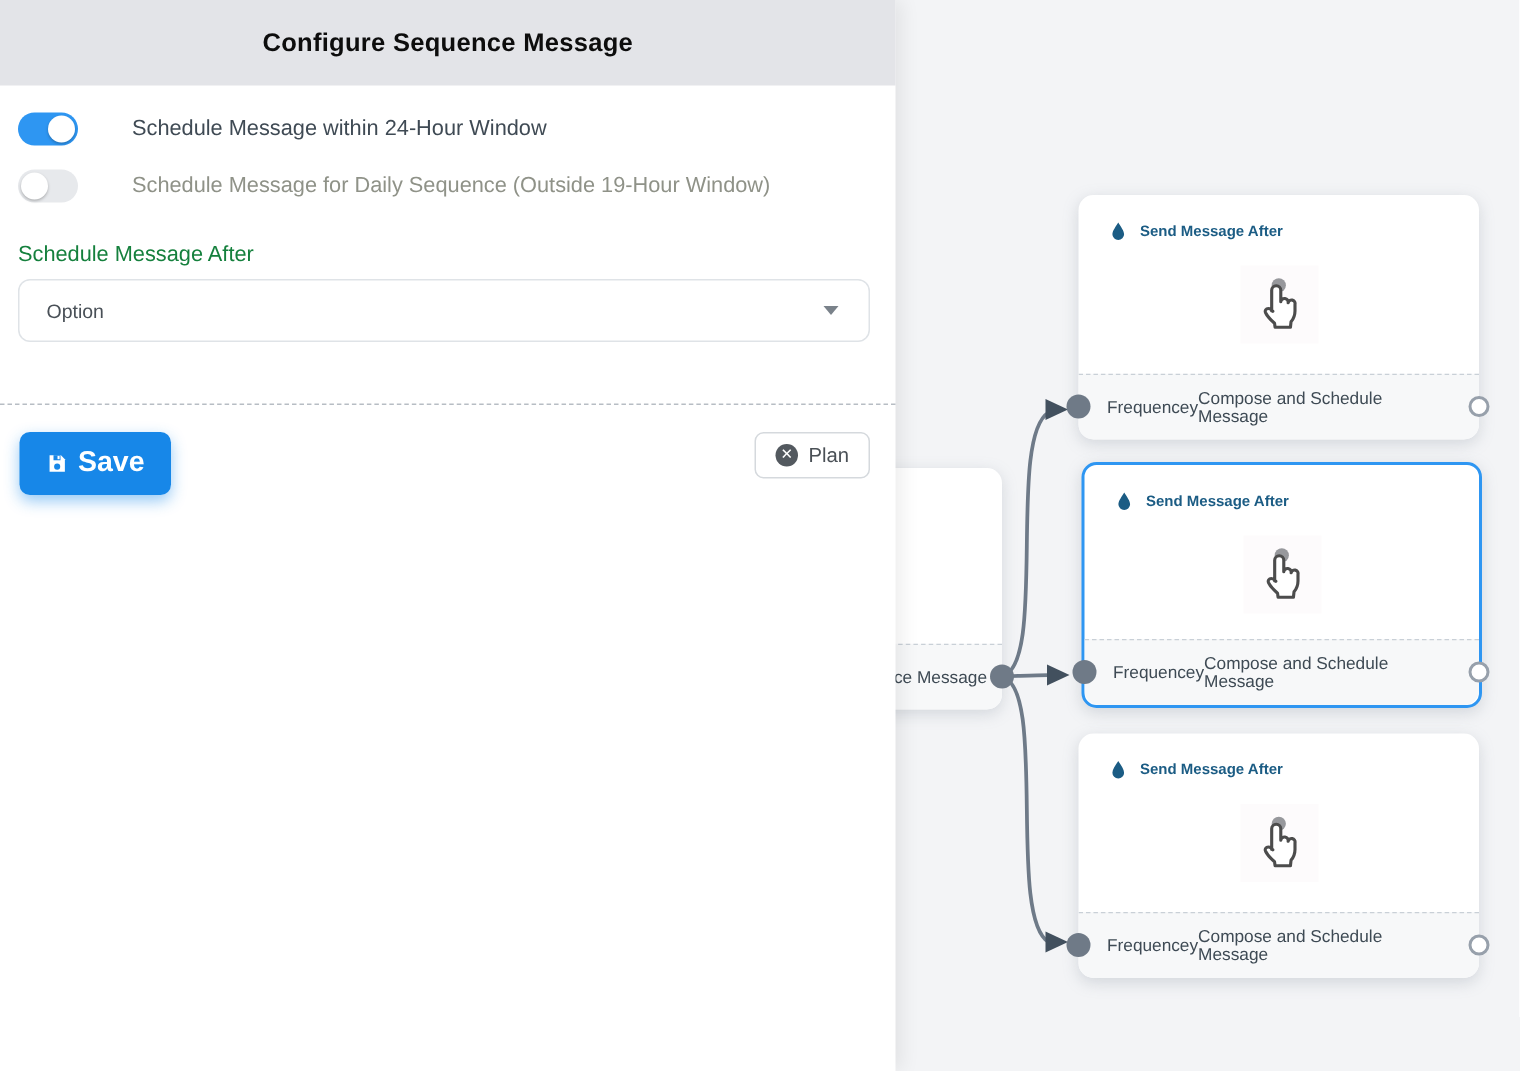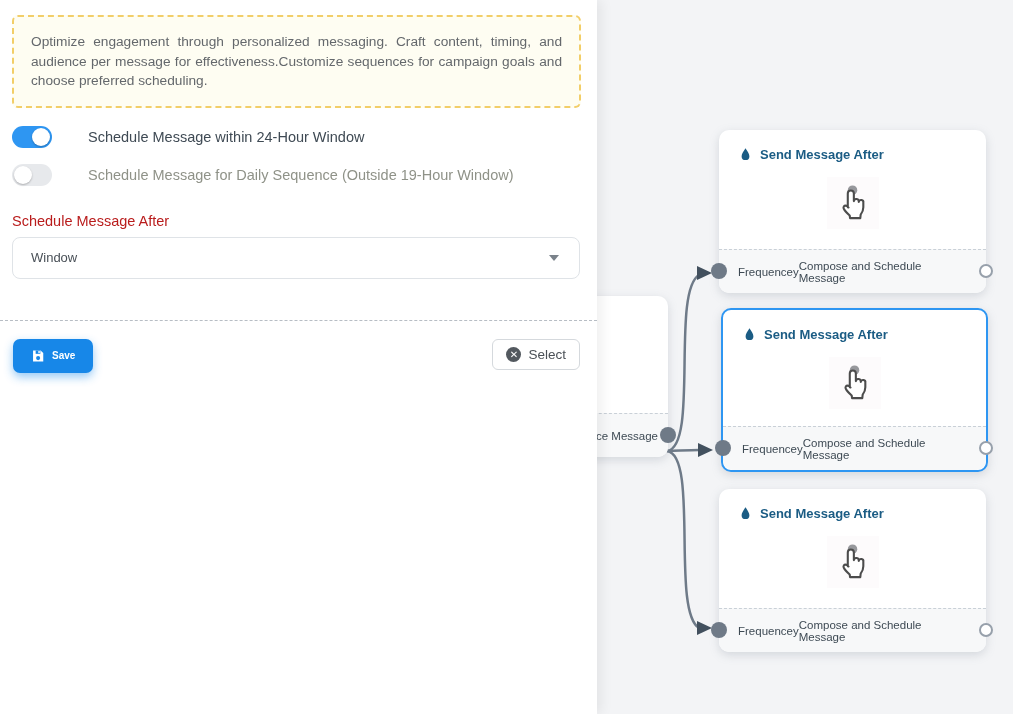--- a/index.html
+++ b/index.html
@@ -6,34 +6,34 @@
   body { font-family:"Liberation Sans", sans-serif; background:#fff; }
   .app { position:relative; width:1013px; height:714px; overflow:hidden; background:#f3f4f6; }
 
   
   .canvas { position:absolute; inset:0; }
   .edges { position:absolute; left:0; top:0; pointer-events:none; }
   .node { position:absolute; background:#fff; border-radius:10px;
           box-shadow:0 3px 10px rgba(130,140,155,.28); }
   .node.selected { border:2px solid #2e96f2; }
   .node-header { display:flex; align-items:center; gap:8px; padding:17px 18px 0 20px;
-                 color:#1b5c84; font-weight:bold; font-size:13px; }
+                 color:#1b5c84; font-weight:bold; font-size:10px; }
   .node-header svg { flex:0 0 auto; }
   .node-body { display:flex; justify-content:center; align-items:center; height:78px; margin-top:2px; }
   .tap-box { width:52px; height:52px; background:#fdfbfc; display:flex; align-items:center;
              justify-content:center; cursor:pointer; }
   .node-footer { position:absolute; left:0; right:0; bottom:0; height:44px;
                  border-top:1px dashed #c9d0d7; background:#f7f8f9;
                  border-radius:0 0 10px 10px; display:flex; justify-content:center;
                  align-items:center; padding:0 16px 0 19px; font-size:11.5px; color:#3e4a54; }
   .handle { position:absolute; border-radius:50%; }
   .handle-left  { left:-8px;  bottom:14px; width:16px; height:16px; background:#6f7a87; }
   .handle-right { right:-7px; bottom:15px; width:14px; height:14px; background:#fff;
                   border:2px solid #97a0ab; }
-  .partial-node { position:absolute; left:558px; top:296px; width:110px; height:161px;
+  .partial-node { position:absolute; left:558px; top:312px; width:110px; height:161px;
                   background:#fff; border-radius:10px; box-shadow:0 3px 10px rgba(130,140,155,.28); }
   .partial-node .node-footer { justify-content:flex-end; padding-right:10px; overflow:hidden; }
 
   
   .panel { position:absolute; left:0; top:0; width:597px; height:714px; background:#fff;
            box-shadow:4px 0 12px rgba(0,0,0,.07); }
   .panel-header { height:57px; background:#e3e4e8; display:flex; align-items:center;
                   justify-content:center; }
   .panel-title { font-size:17px; font-weight:bold; color:#0d0d0d; letter-spacing:.2px; }
   .note { margin:15px 16px 0 12px; width:569px; border-radius:6px; padding:15px 17px;
@@ -45,34 +45,34 @@
   .toggle { width:40px; height:22px; border-radius:11px; position:relative; cursor:pointer;
             flex:0 0 auto; }
   .toggle.on  { background:#2e96f2; }
   .toggle.off { background:#e7e9ec; }
   .toggle .knob { position:absolute; top:2px; width:18px; height:18px; border-radius:50%;
                   background:#fff; box-shadow:0 1px 2px rgba(0,0,0,.25); }
   .toggle.on  .knob { right:2px; }
   .toggle.off .knob { left:2px; }
   .toggle-label-on  { font-size:14.5px; color:#3f4a54; }
   .toggle-label-off { font-size:14.5px; color:#8f9288; }
-  .field-label { margin:27px 0 0 12px; font-size:14.5px; color:#b91c1c; }
+  .field-label { margin:27px 0 0 12px; font-size:14.5px; color:#15803d; }
   .select { margin:8px 16px 0 12px; width:568px; height:42px; border:1px solid #dfe3e7;
             border-radius:8px; background:#fff; display:flex; align-items:center;
             justify-content:space-between; padding:0 20px 0 18px; cursor:pointer; }
   .select-value { font-size:13px; color:#495057; }
   .chevron { width:0; height:0; border-left:5px solid transparent;
              border-right:5px solid transparent; border-top:6px solid #7a828a; }
   .divider { margin-top:41px; border-top:1px dashed #b7bdc4; width:100%; }
   .actions { display:flex; justify-content:space-between; align-items:flex-start;
              padding:18px 17px 0 13px; }
   .btn { display:inline-flex; align-items:center; gap:7px; cursor:pointer;
          font-family:"Liberation Sans", sans-serif; }
   .btn-save { background:#1787e8; color:#fff; border:none; border-radius:7px;
-              padding:10px 18px; font-size:10px; font-weight:bold;
+              padding:10px 18px; font-size:19px; font-weight:bold;
               box-shadow:0 4px 10px rgba(23,135,232,.45); }
   .btn-close { background:#fff; color:#4a5056; border:1px solid #d5d9dd; border-radius:6px;
                padding:7px 13px; font-size:13.5px; }
   .x-circle { width:15px; height:15px; border-radius:50%; background:#53595f; color:#fff;
               font-size:10px; line-height:15px; text-align:center; display:inline-block; }
 </style>
 </head>
 <body>
 
 <div class="app">
@@ -159,58 +159,60 @@
       <div class="node-footer">
         <span>Frequencey</span>
         <span>Compose and Schedule Message</span>
       </div>
       <span class="handle handle-left"></span>
       <span class="handle handle-right"></span>
     </div>
   </div>
 
   <div class="panel">
-
-    <div class="note note-warning">Optimize engagement through personalized messaging. Craft content, timing, and audience per message for effectiveness.Customize sequences for campaign goals and choose preferred scheduling.</div>
+    <div class="panel-header">
+      <span class="panel-title">Configure Sequence Message</span>
+    </div>
+
 
 
 
     <div class="toggle-row first">
       <span class="toggle on">
           <span class="knob"></span>
         </span>
       <span class="toggle-label-on">Schedule Message within 24-Hour Window</span>
     </div>
 
     <div class="toggle-row">
       <span class="toggle off">
           <span class="knob"></span>
         </span>
       <span class="toggle-label-off">Schedule Message for Daily Sequence (Outside 19-Hour Window)</span>
     </div>
 
     <div class="field-label">Schedule Message After</div>
 
     <div class="select">
-      <span class="select-value">Window</span>
+      <span class="select-value">Option</span>
       <span class="chevron"></span>
     </div>
 
     <div class="divider"></div>
 
     <div class="actions">
       <button class="btn btn-save">
         <svg width="14" height="14" viewBox="0 0 24 24">
           <path d="M3.5 2.5 h13 L21 7 V21.5 H3.5 Z" fill="#ffffff"></path>
           <rect x="8" y="2.5" width="8" height="5.8" fill="#1787e8"></rect>
           <rect x="12.6" y="3.3" width="2.4" height="3.8" fill="#ffffff"></rect>
           <circle cx="12.2" cy="15.6" r="3.5" fill="#1787e8"></circle>
         </svg>
         <span>Save</span>
       </button>
       <button class="btn btn-close">
         <span class="x-circle">✕</span>
-        <span>Select</span>
+        <span>Plan</span>
       </button>
     </div>
   </div>
 
 </div>
 
 </body></html>

